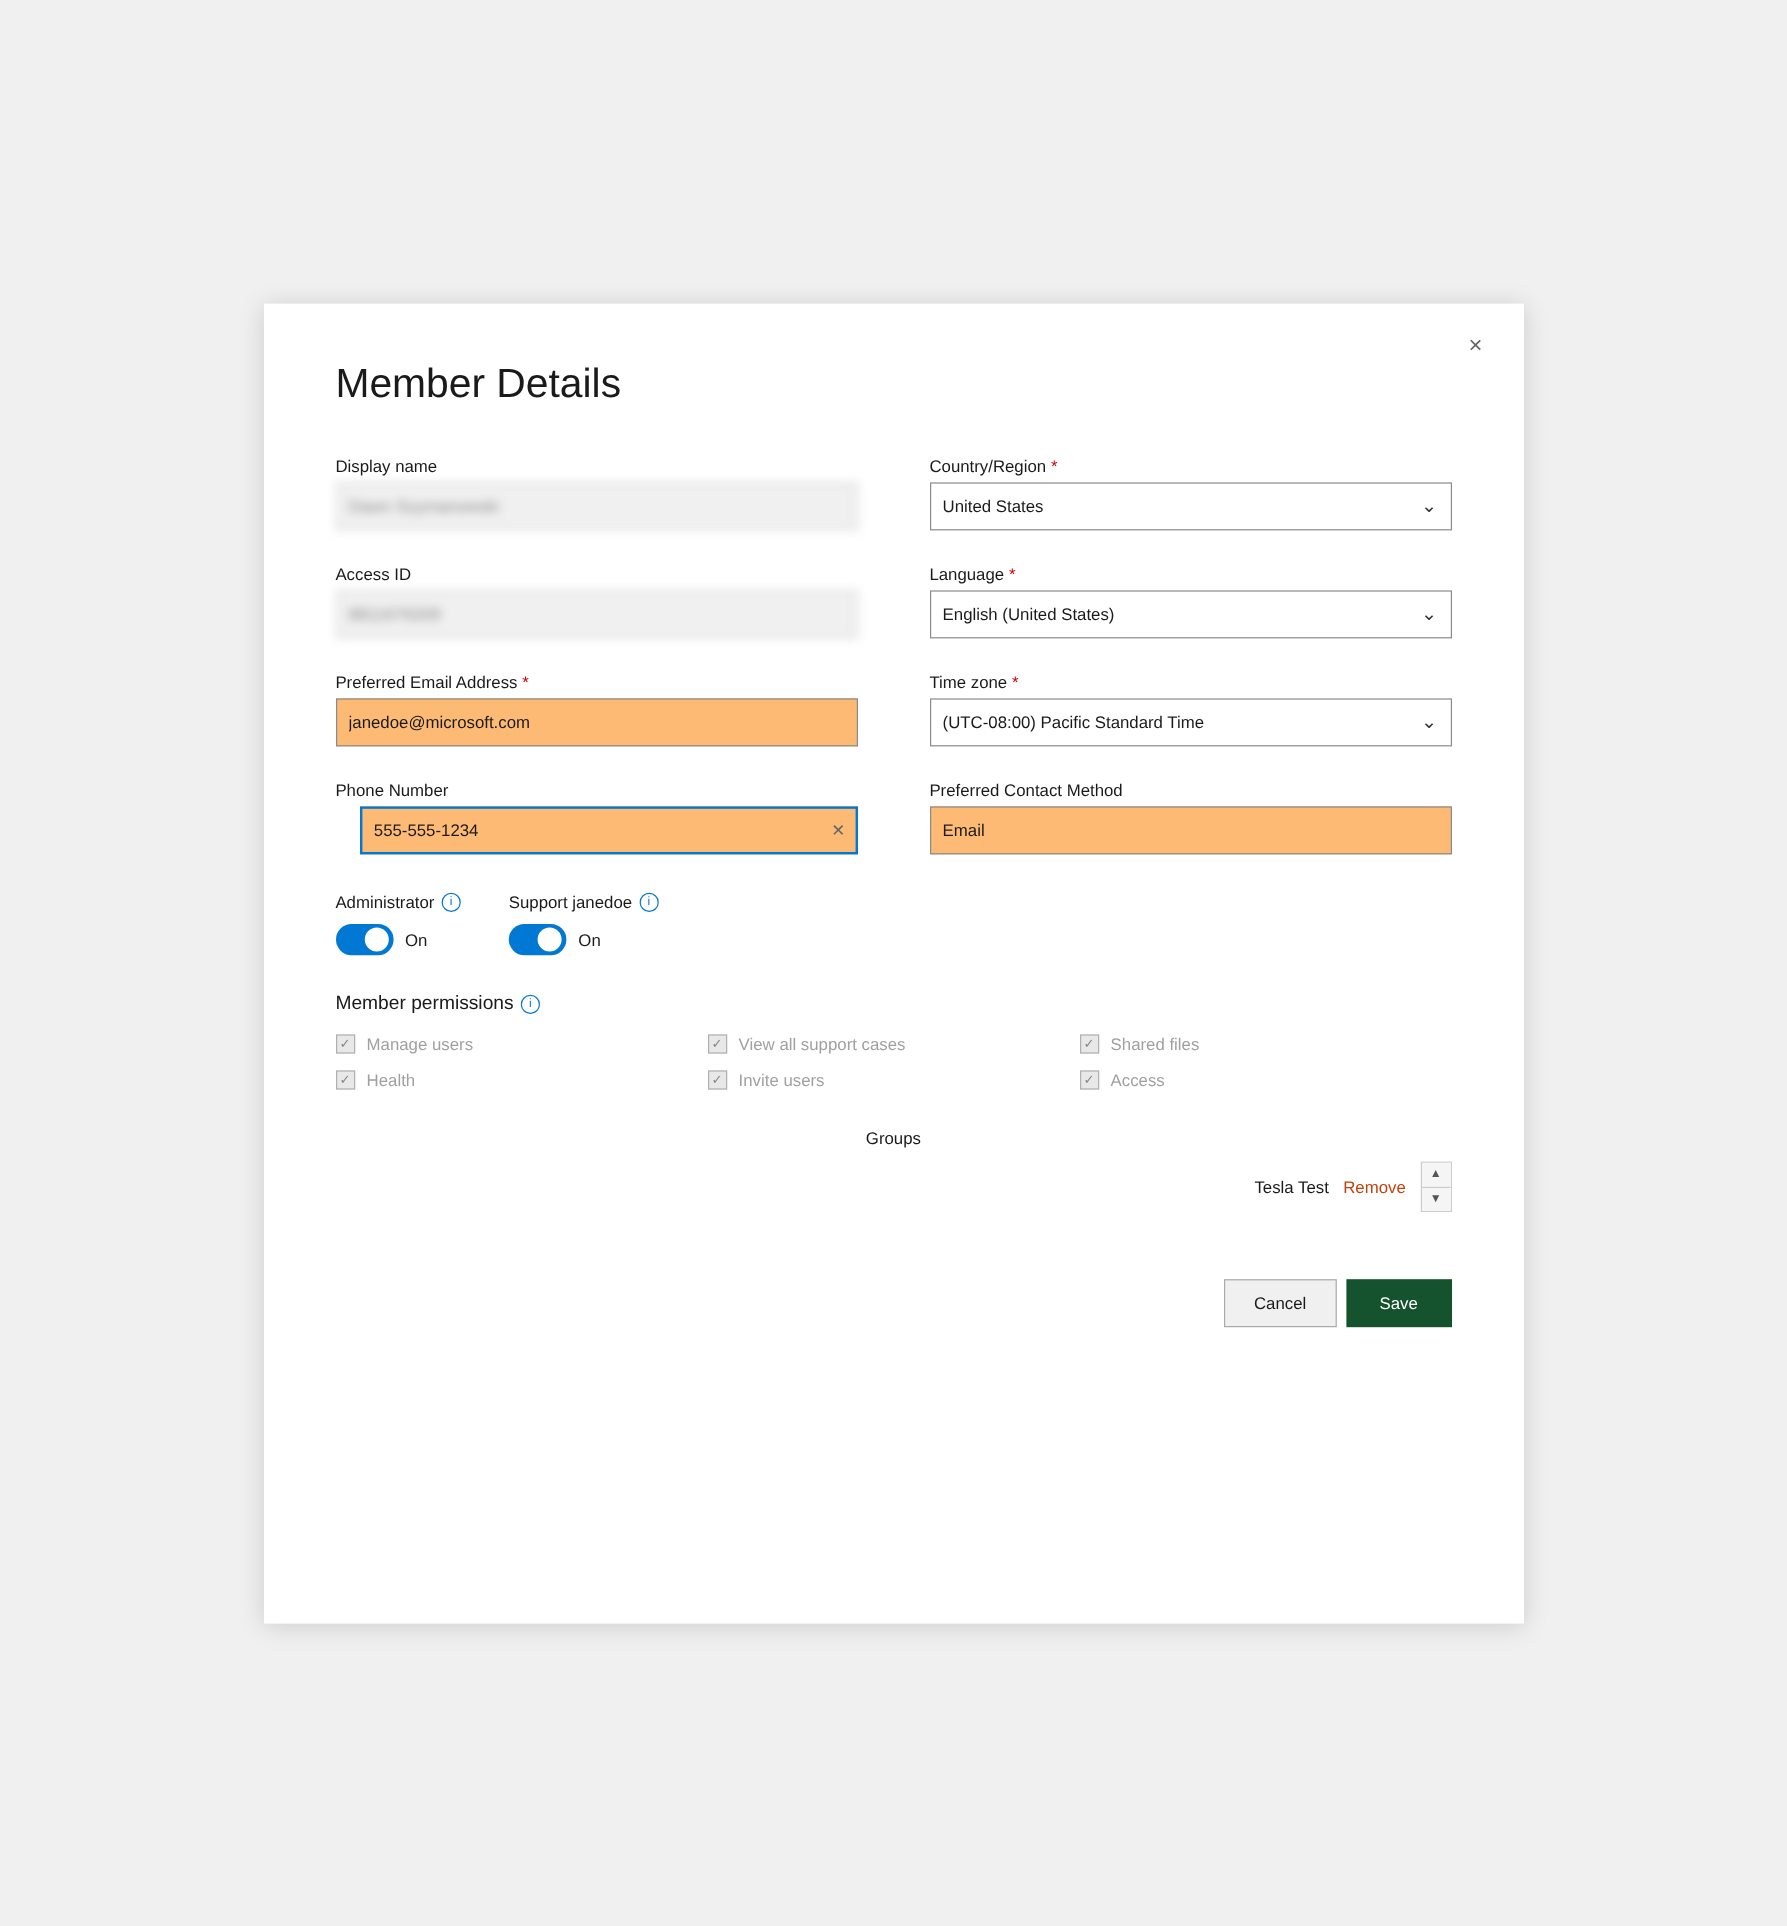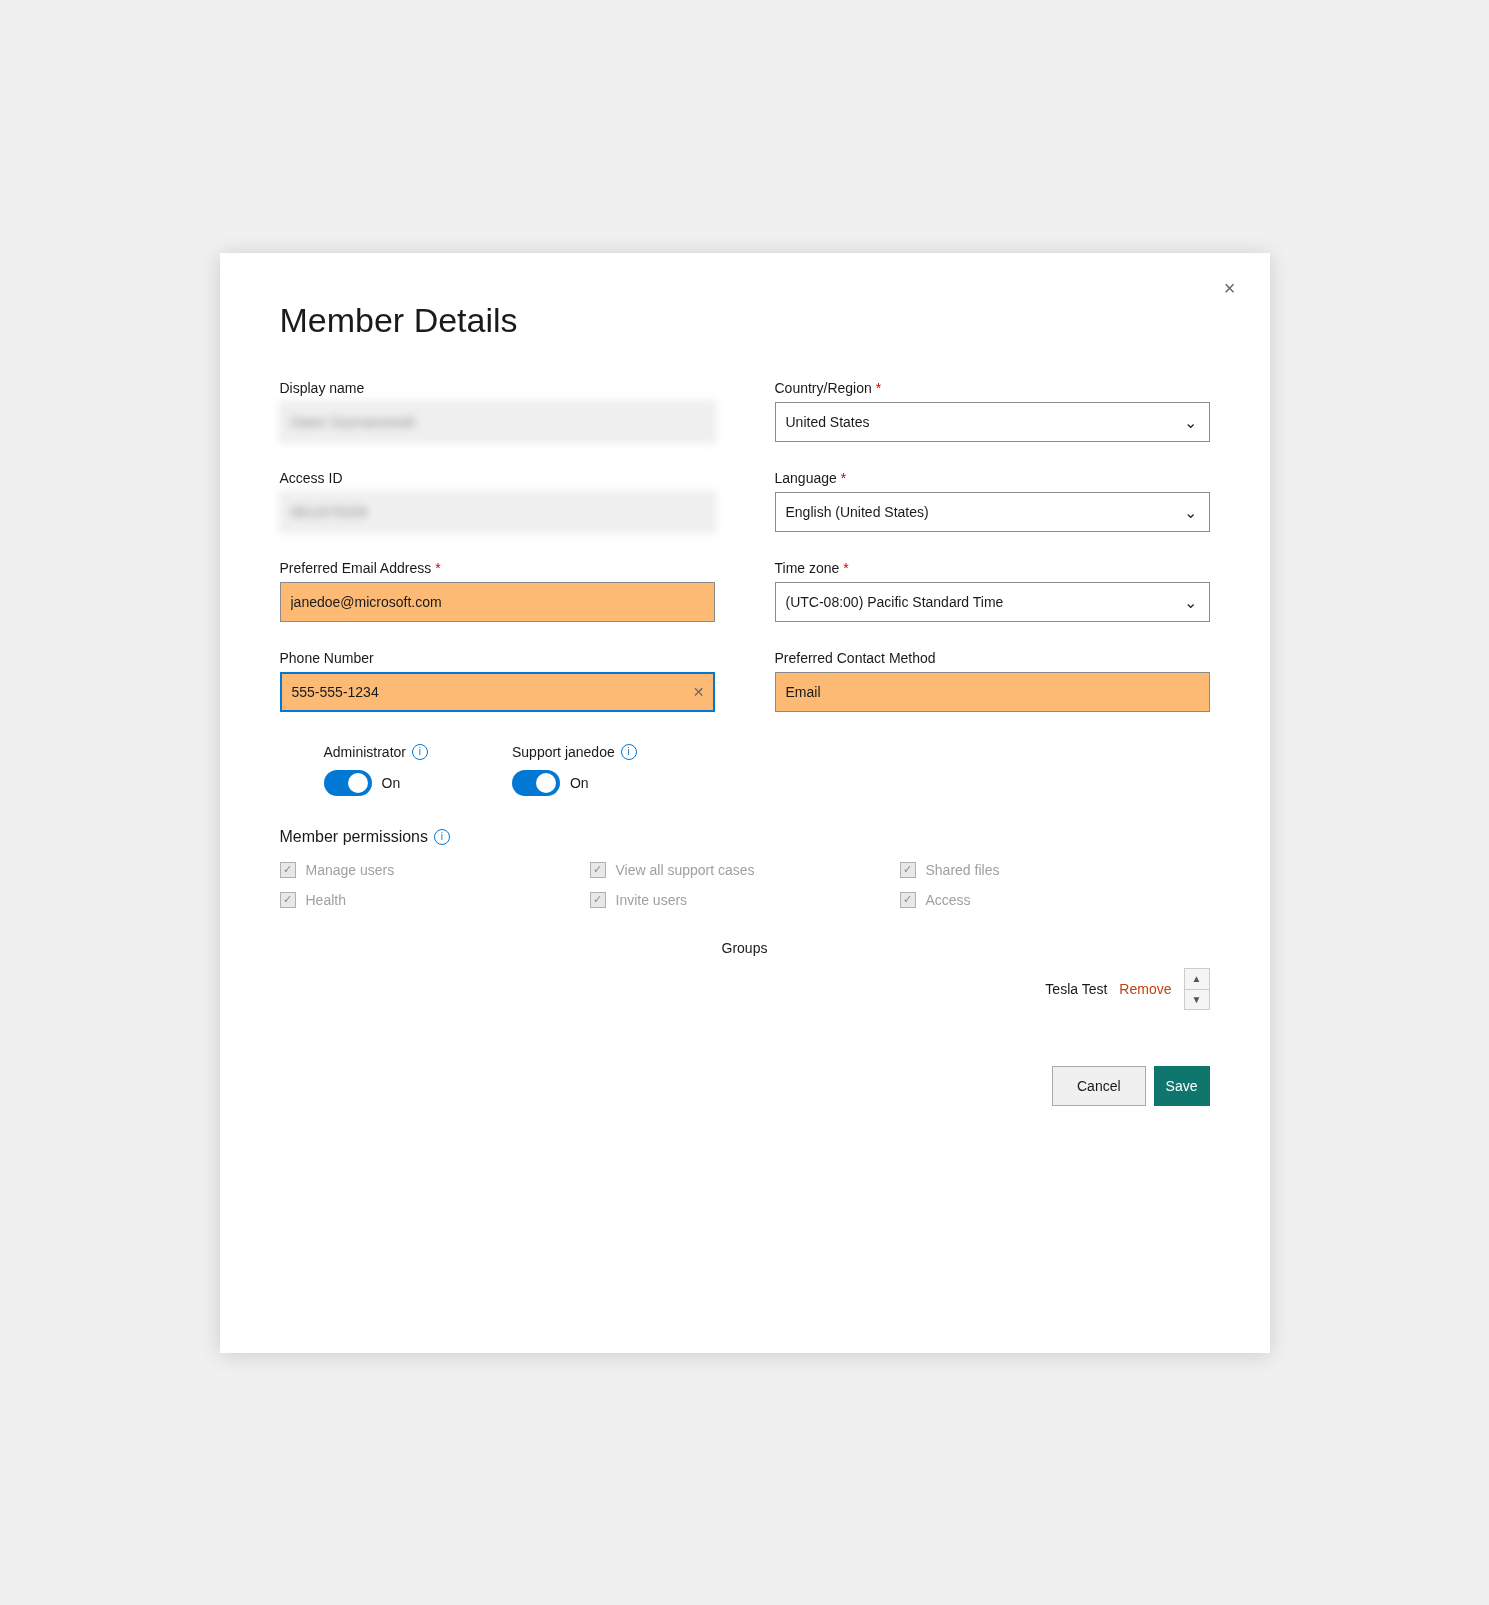--- a/index.html
+++ b/index.html
@@ -77,20 +77,21 @@
       border-color: #ccc;
     }
     .field-input-wrapper {
       position: relative;
       display: flex;
       align-items: center;
     }
     .field-input-wrapper .field-input {
       width: 100%;
       padding-right: 36px;
+      margin-left: 20px;
     }
     .clear-btn {
       position: absolute;
       right: 10px;
       background: none;
       border: none;
       color: #666;
       cursor: pointer;
       font-size: 14px;
       display: flex;
@@ -124,21 +125,20 @@
     .toggles-row {
       display: flex;
       align-items: flex-start;
       gap: 40px;
       margin-bottom: 32px;
     }
     .toggle-group {
       display: flex;
       flex-direction: column;
       gap: 10px;
-      margin-left: 44px;
     }
     .toggle-label-row {
       display: flex;
       align-items: center;
       gap: 6px;
       font-size: 14px;
       color: #1a1a1a;
     }
     .info-icon {
       width: 16px;
@@ -282,22 +282,22 @@
       height: 40px;
       padding: 0 24px;
       background: #f0f0f0;
       border: 1px solid #aaa;
       font-size: 14px;
       color: #1a1a1a;
       cursor: pointer;
     }
     .btn-save {
       height: 40px;
-      padding: 0 12px;
-      background: #0f766e;
+      padding: 0 28px;
+      background: #14532d;
       border: none;
       font-size: 14px;
       color: #fff;
       cursor: pointer;
     }
     .blurred-text {
       filter: blur(4px);
       user-select: none;
       color: #888;
       font-size: 14px;

